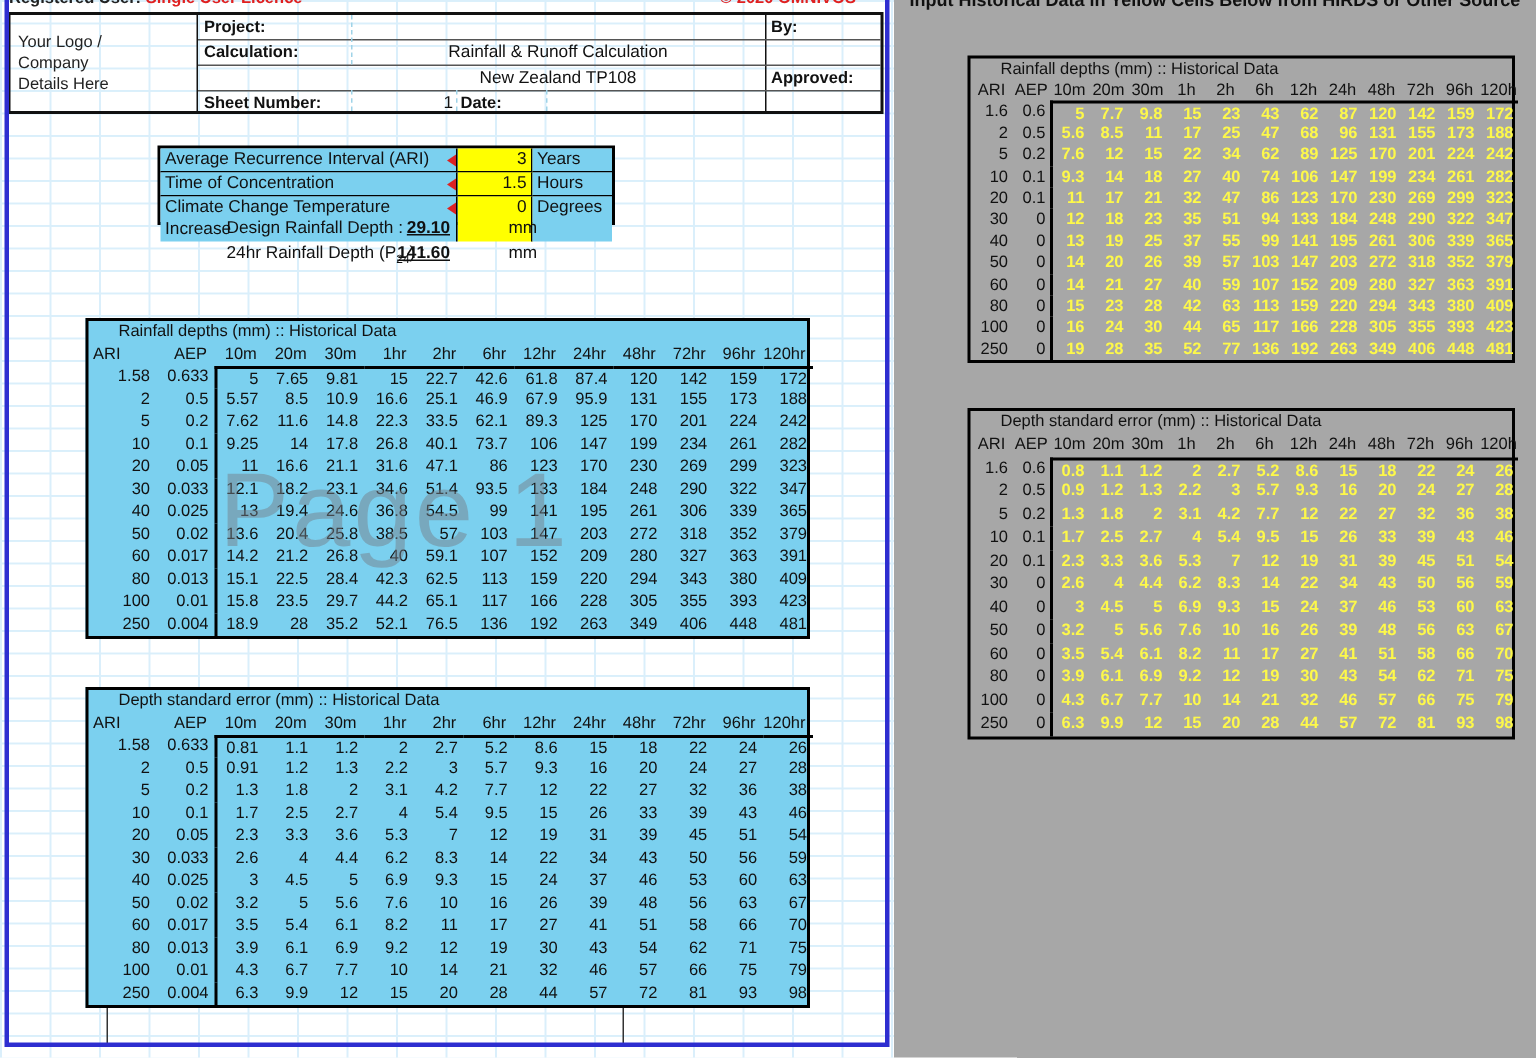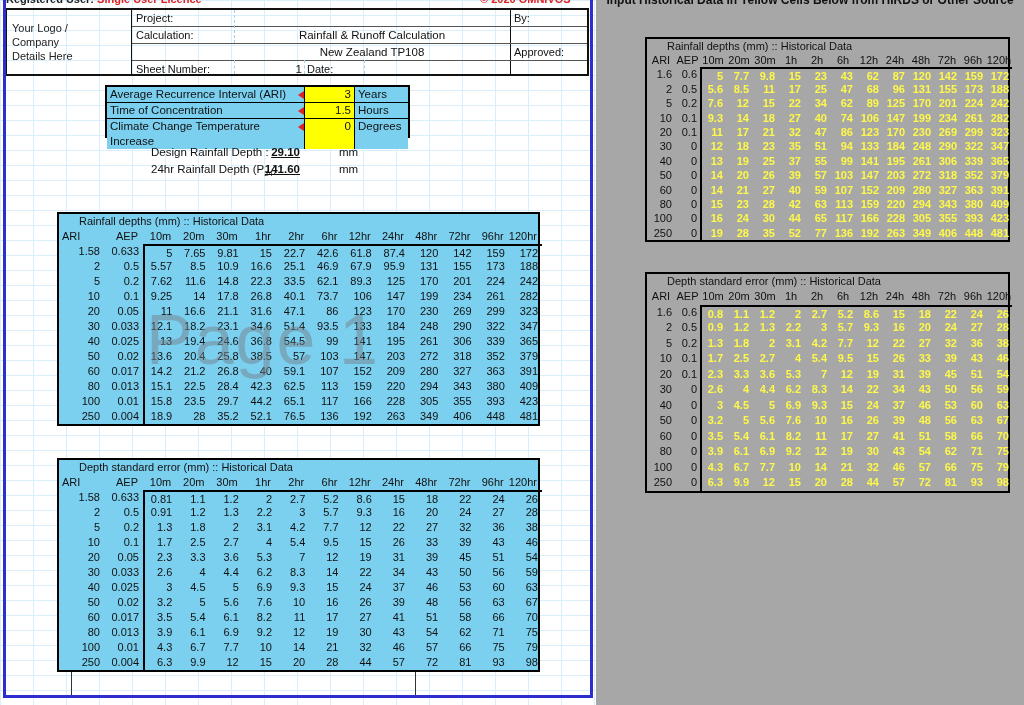--- a/index.html
+++ b/index.html
@@ -25,25 +25,25 @@
   .reg .lic{color:#e02020;}
   .copyright{position:absolute;left:480px;top:-7px;font-size:11px;font-weight:700;color:#e02020;white-space:nowrap;z-index:5;}
 
   
   .hdr{position:absolute;left:5px;top:8px;width:584px;height:68px;border:2px solid #111;box-sizing:border-box;}
   .hdr .logo{position:absolute;left:0;top:0;width:125px;height:64px;border-right:1px solid #111;box-sizing:border-box;
     font-size:11px;line-height:14px;padding:11px 0 11px 5px;white-space:pre-line;color:#222;}
   .hdr .v2{position:absolute;left:503px;top:0;height:64px;border-left:1px solid #111;}
   .hdr .hline{position:absolute;left:125px;right:0;border-top:1px solid #555;}
   .hdr .dline{position:absolute;border-left:1px dashed #9fd3e8;}
-  .hdr .lbl{position:absolute;font-size:11px;font-weight:400;color:#111;line-height:16px;}
+  .hdr .lbl{position:absolute;font-size:11px;font-weight:700;color:#111;line-height:16px;}
   .hdr .val{position:absolute;font-size:11.5px;color:#111;line-height:16px;}
 
   
-  .inputs{position:absolute;left:105px;top:85px;width:305px;height:53px;border:2px solid #000;box-sizing:border-box;
+  .inputs{position:absolute;left:105px;top:97px;width:305px;height:53px;border:2px solid #000;box-sizing:border-box;
     display:flex;flex-direction:column;z-index:2;align-items:flex-end;}
   .inputs .irow{display:flex;flex:1 1 0;}
   .inputs .ilabel{width:198px;background:#7BD0EF;border-right:1px solid #000;border-bottom:1px solid #000;
     box-sizing:border-box;font-size:11.5px;line-height:15px;padding-left:3px;position:relative;color:#111;}
   .inputs .ival{width:50px;background:#FFFF00;border-right:1px solid #000;border-bottom:1px solid #000;
     box-sizing:border-box;font-size:11.5px;line-height:15px;text-align:right;padding-right:3px;color:#111;}
   .inputs .iunit{width:53px;background:#7BD0EF;border-bottom:1px solid #000;box-sizing:border-box;
     font-size:11.5px;line-height:15px;padding-left:3px;color:#111;}
   .inputs .irow:last-child .ilabel,.inputs .irow:last-child .ival,.inputs .irow:last-child .iunit{border-bottom:none;}
   .cmark{position:absolute;right:0;top:4px;width:0;height:0;

